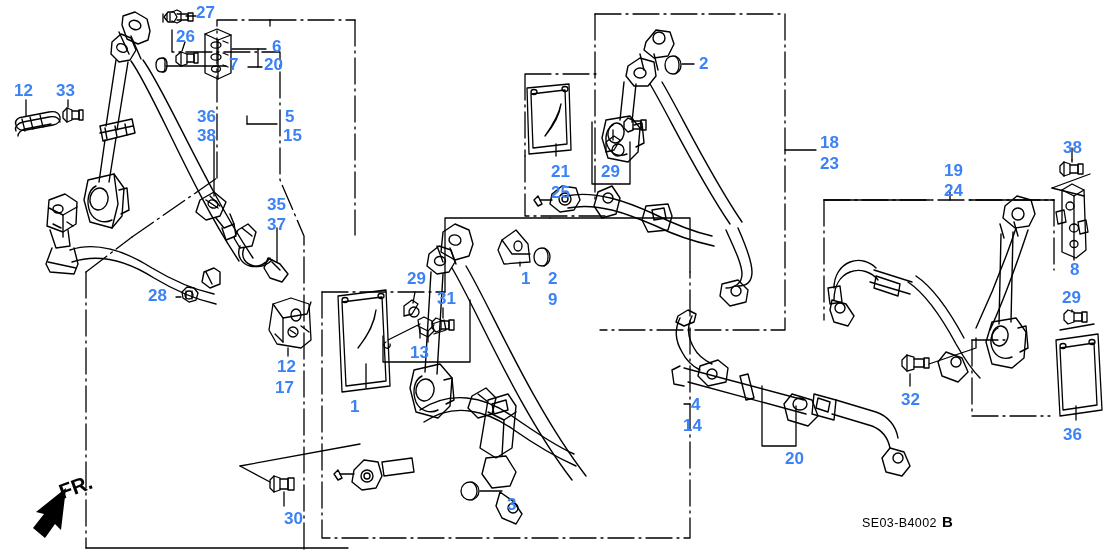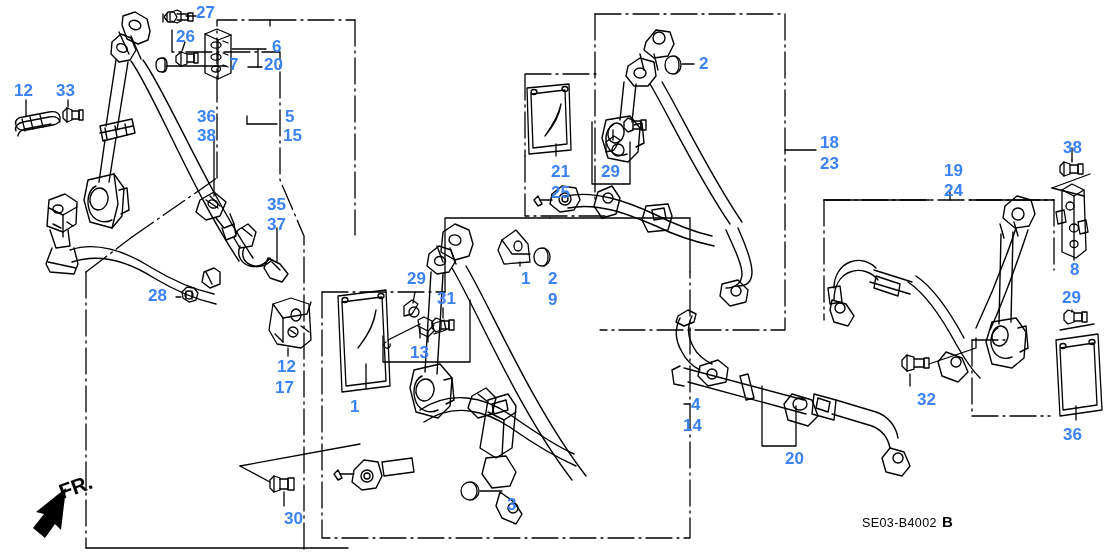--- a/index.html
+++ b/index.html
@@ -534,21 +534,21 @@
   <div class="lbl" style="left:683px;top:417px;">14</div>
   <div class="lbl" style="left:785px;top:450px;">20</div>
   <div class="lbl" style="left:551px;top:163px;">21</div>
   <div class="lbl" style="left:551px;top:184px;">25</div>
   <div class="lbl" style="left:601px;top:163px;">29</div>
   <div class="lbl" style="left:699px;top:55px;">2</div>
   <div class="lbl" style="left:820px;top:134px;">18</div>
   <div class="lbl" style="left:820px;top:155px;">23</div>
   <div class="lbl" style="left:944px;top:162px;">19</div>
   <div class="lbl" style="left:944px;top:182px;">24</div>
-  <div class="lbl" style="left:901px;top:391px;margin-left:16px;">32</div>
+  <div class="lbl" style="left:901px;top:391px;">32</div>
   <div class="lbl" style="left:1063px;top:139px;">38</div>
   <div class="lbl" style="left:1070px;top:261px;">8</div>
   <div class="lbl" style="left:1062px;top:289px;">29</div>
   <div class="lbl" style="left:1063px;top:426px;">36</div>
 
   <div class="frtxt" style="left:64px;top:480px;">FR.</div>
 
   <div class="drawno" style="left:862px;top:513px;">
     <span>SE03-B4002</span><b>B</b>
   </div>

